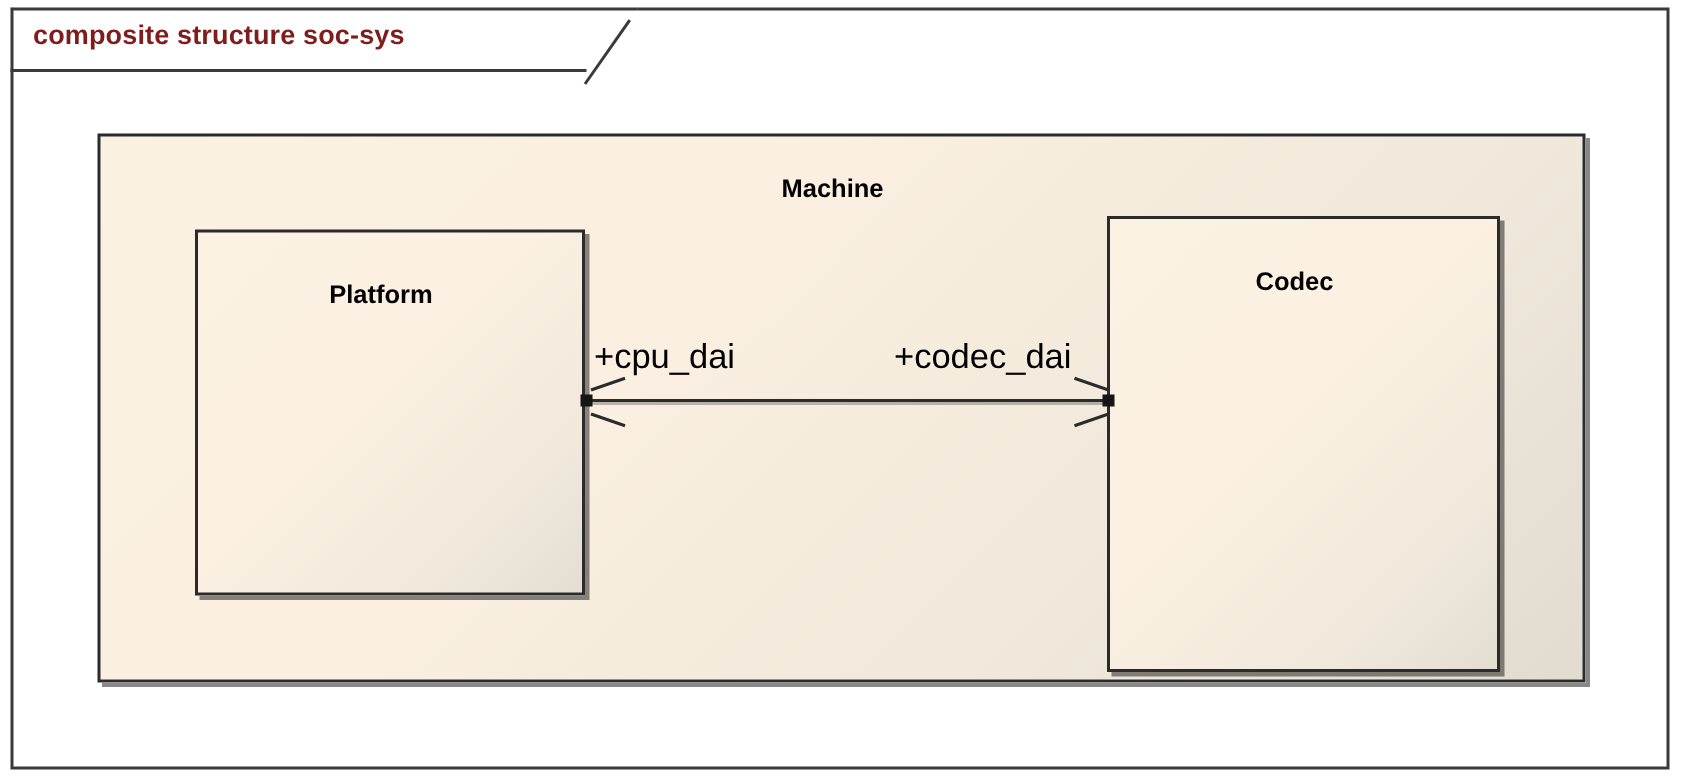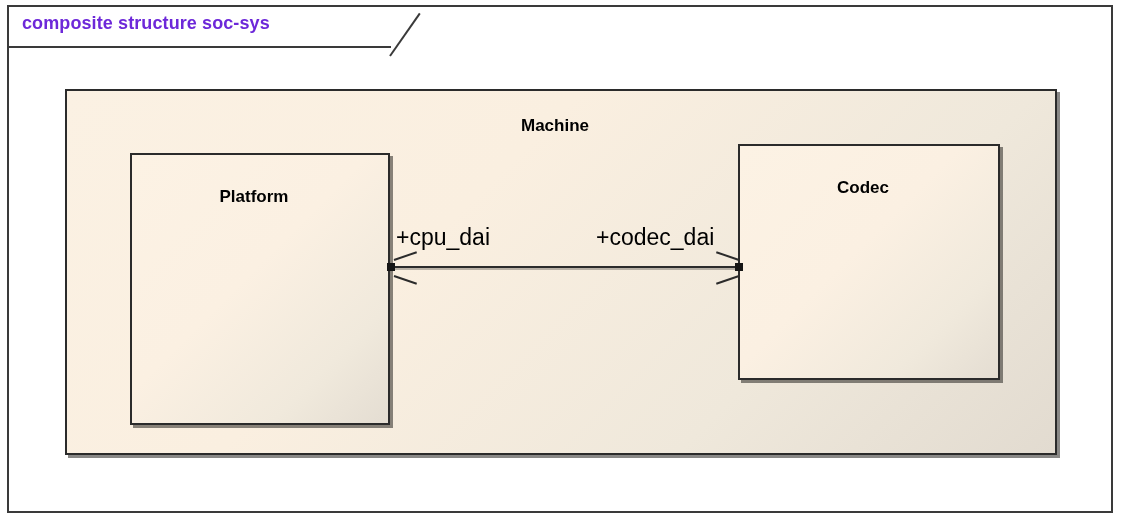--- a/index.html
+++ b/index.html
@@ -65,21 +65,21 @@
     background: #3a3a3a;
     transform-origin: 50% 100%;
     transform: rotate(35deg);
   }
   #title-text {
     position: absolute;
     left: 22px;
     top: 13px;
     font-size: 18px;
     font-weight: bold;
-    color: #6d28d9;
+    color: #7f1d1d;
     letter-spacing: 0.1px;
     white-space: nowrap;
   }
 
   
   .part-box {
     position: absolute;
     box-sizing: border-box;
     border: 2px solid #2b2b2b;
     box-shadow: 3px 3px 0 0 rgba(40,38,34,0.55);
@@ -103,31 +103,31 @@
     height: 366px;
     background: linear-gradient(135deg, #fbf1e3 0%, #faefe0 38%, #efe8db 72%, #e2dbd0 100%);
   }
   #machine-label { top: 25px; }
 
   
   #platform-box {
     left: 130px;
     top: 153px;
     width: 260px;
-    height: 272px;
+    height: 244px;
     background: linear-gradient(135deg, #fcf2e4 0%, #fbf0e2 45%, #f0e9dc 78%, #e4ddd2 100%);
   }
   #platform-label { top: 32px; }
 
   
   #codec-box {
     left: 738px;
     top: 144px;
     width: 262px;
-    height: 236px;
+    height: 304px;
     background: linear-gradient(135deg, #fcf2e4 0%, #fbf0e2 45%, #f0e9dc 78%, #e4ddd2 100%);
   }
   #codec-label { top: 32px; }
 
   
   #connector-line {
     position: absolute;
     left: 390px;
     top: 266px;
     width: 349px;

